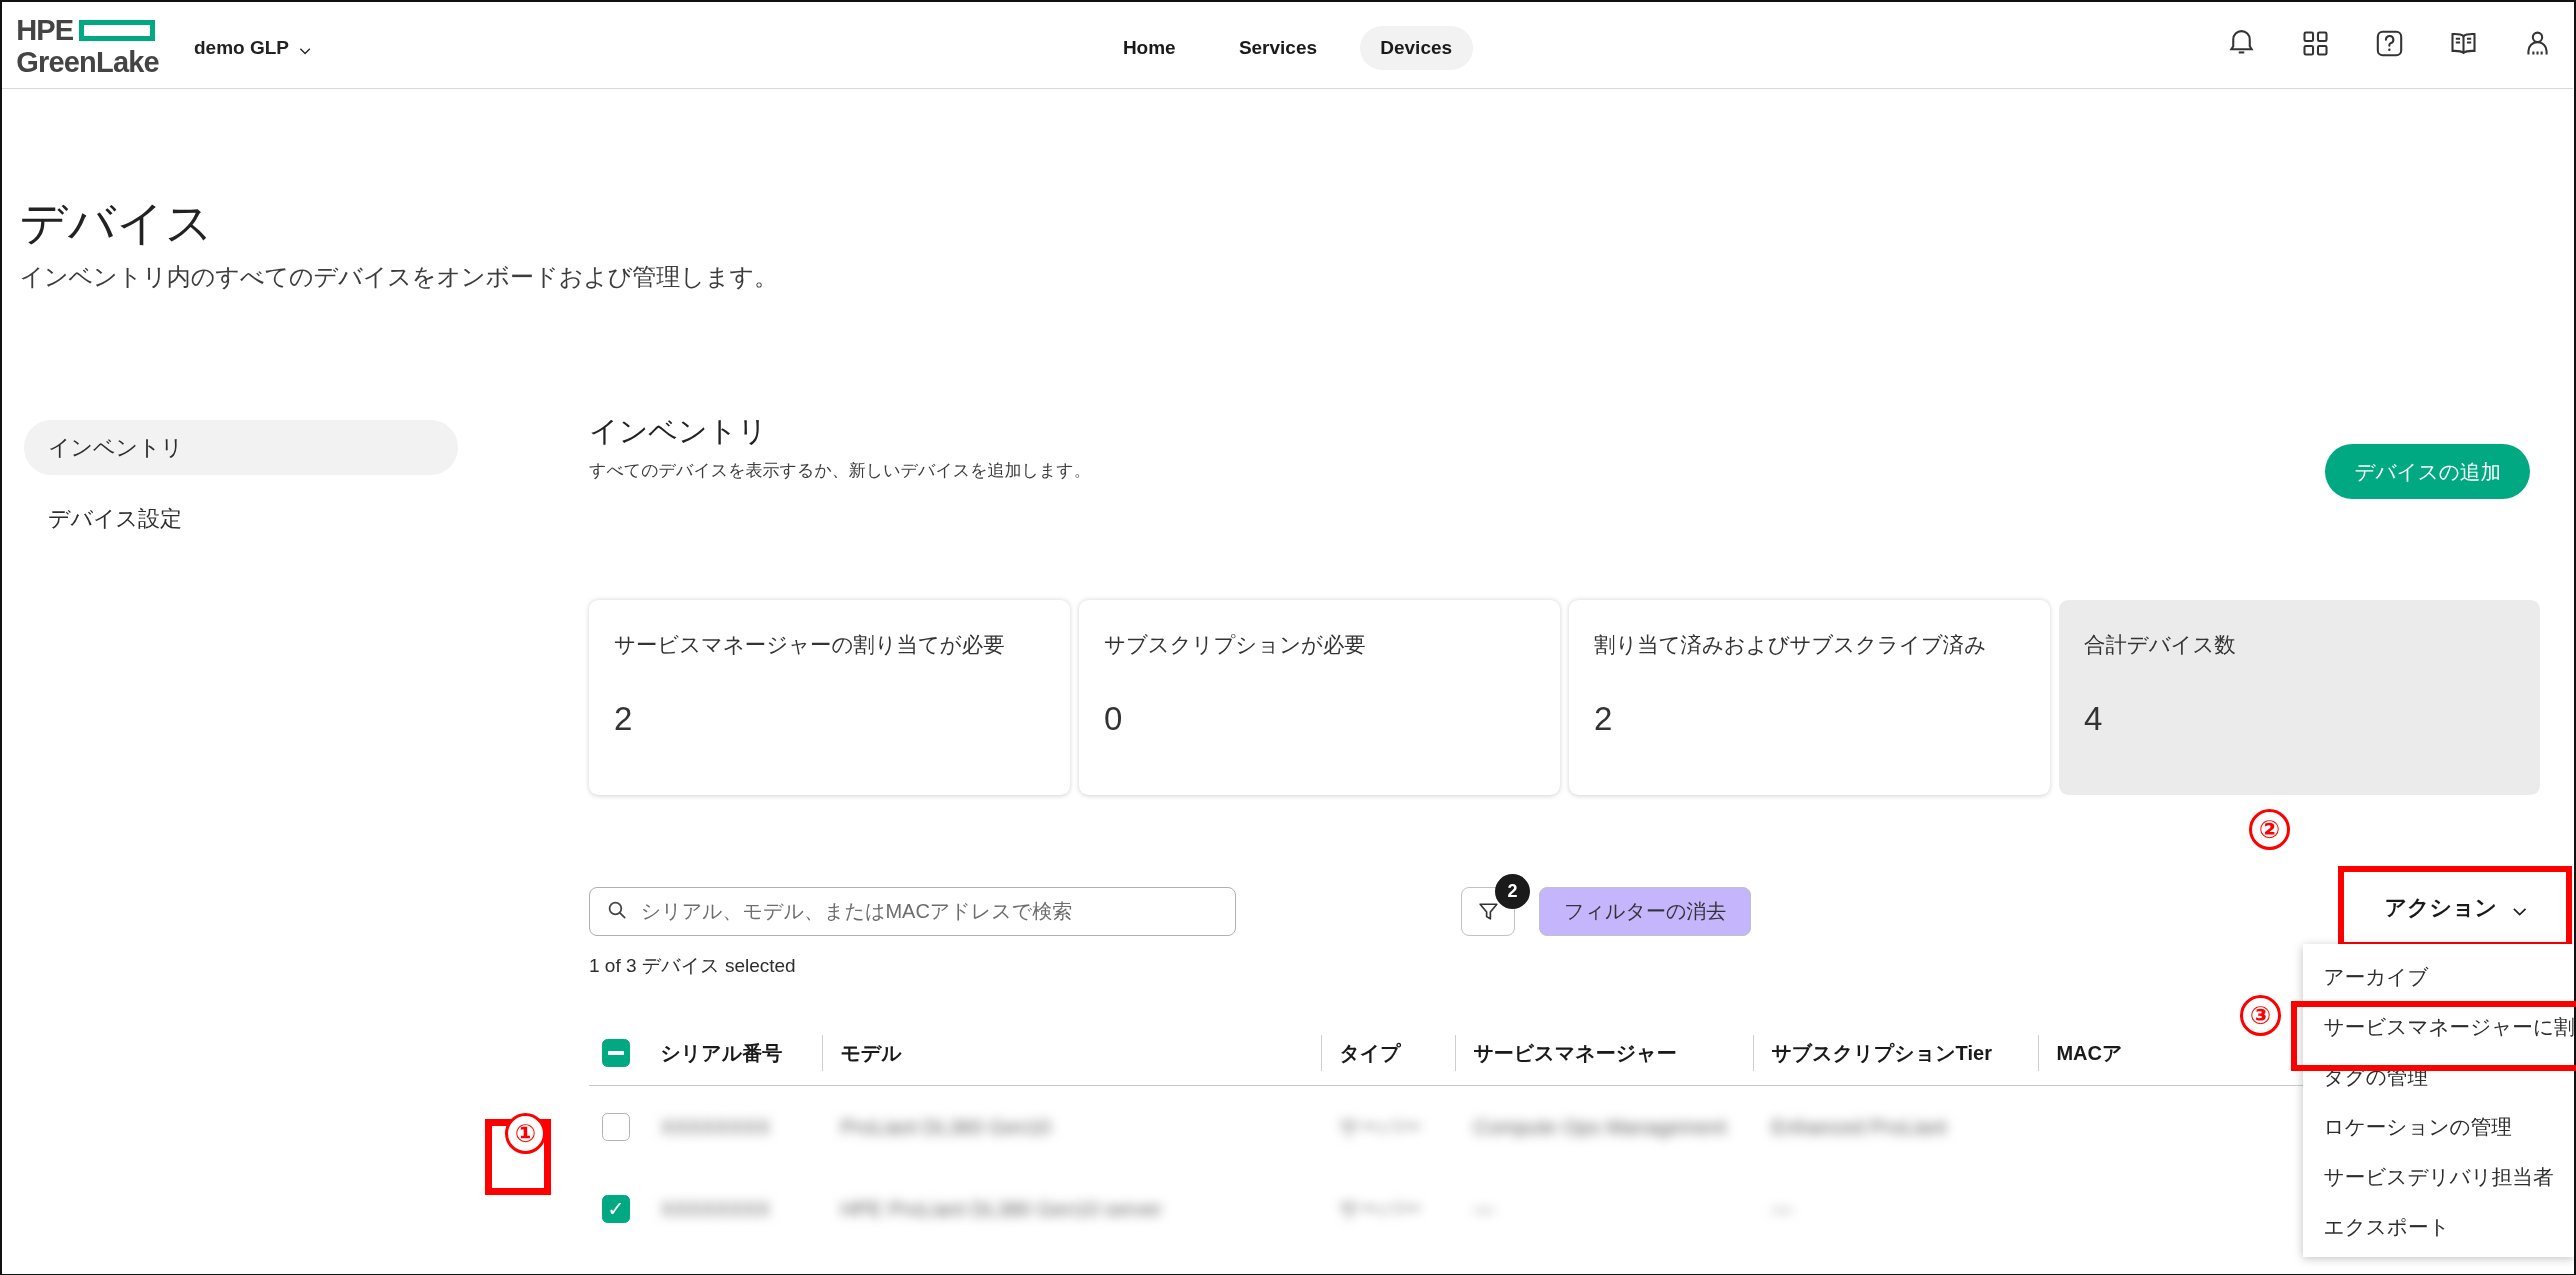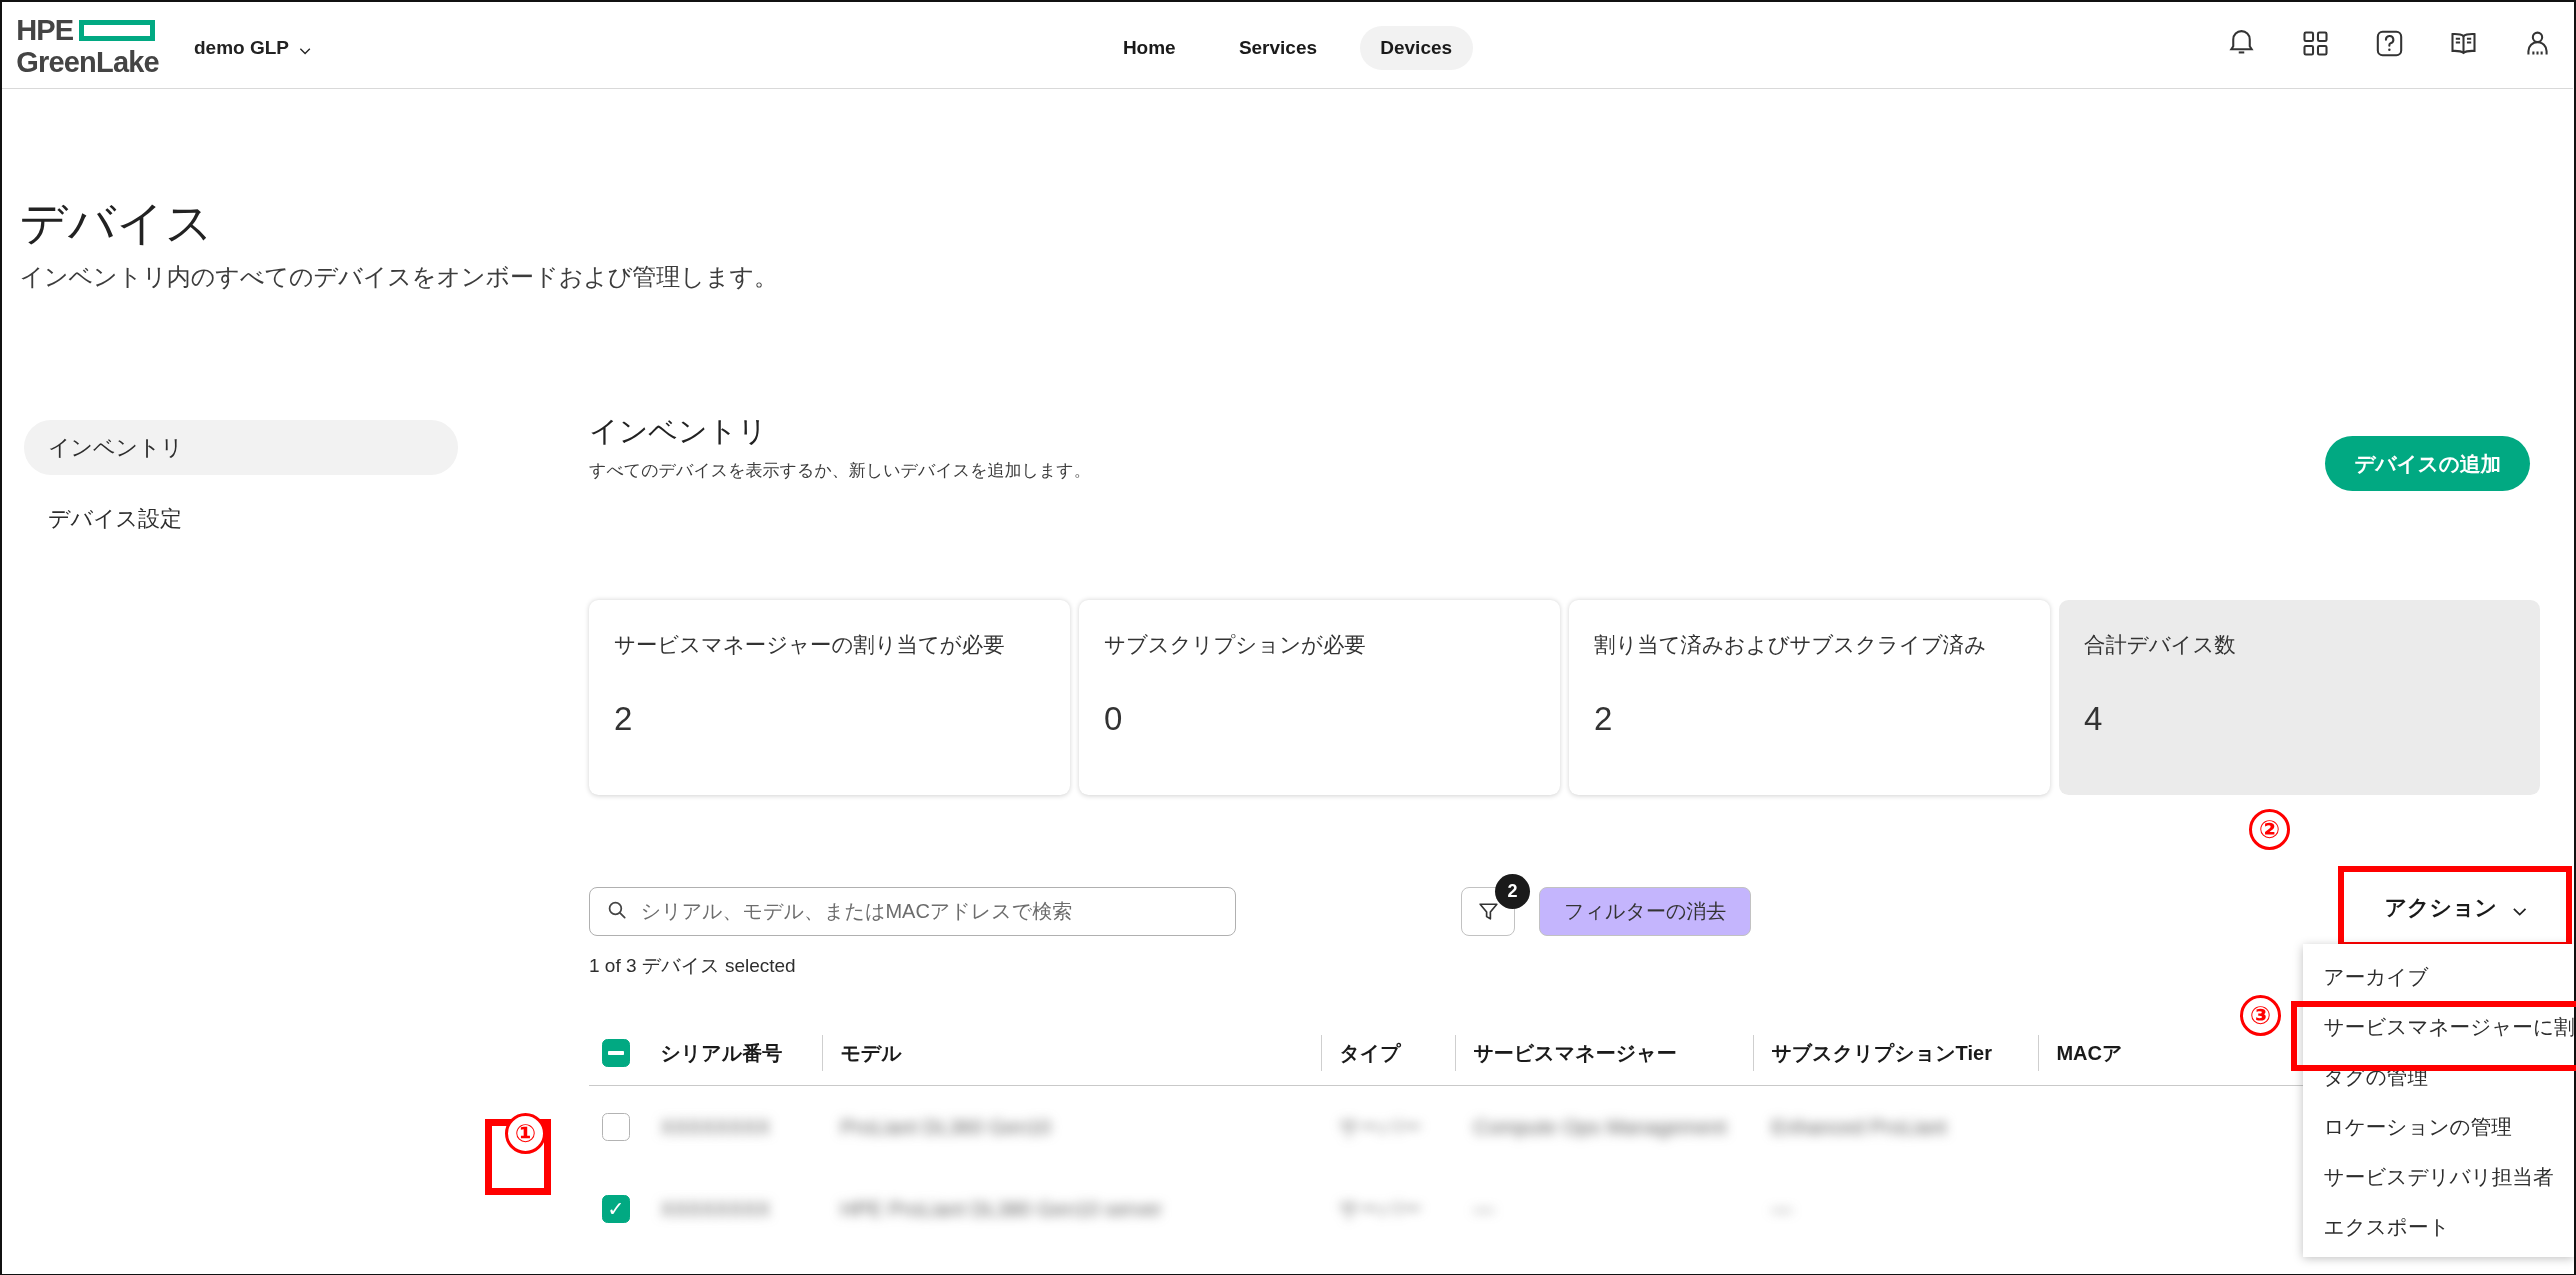--- a/index.html
+++ b/index.html
@@ -89,23 +89,23 @@
 
   
   .main { position: absolute; left: 587px; top: 412px; width: 1963px; }
 
   .section-title { font-size: 29px; color: #222222; line-height: 1.2; }
   .section-sub {
     margin-top: 10px; font-size: 17px; color: #3c3c3c;
     line-height: 1.45; width: 831px;
   }
   .add-device-btn {
-    position: absolute; right: 22px; top: 22px;
+    position: absolute; right: 22px; top: 30px;
     background: #01A982; color: #ffffff;
-    font-size: 20.6px; font-weight: bold;
+    font-size: 20.6px; font-weight: normal;
     padding: 13.5px 29px; border-radius: 32px;
     border: none; cursor: pointer; white-space: nowrap;
   }
 
   
   .cards {
     position: absolute; left: 587px; top: 598px;
     display: flex; gap: 9px; align-items: center;
   }
   .card {

